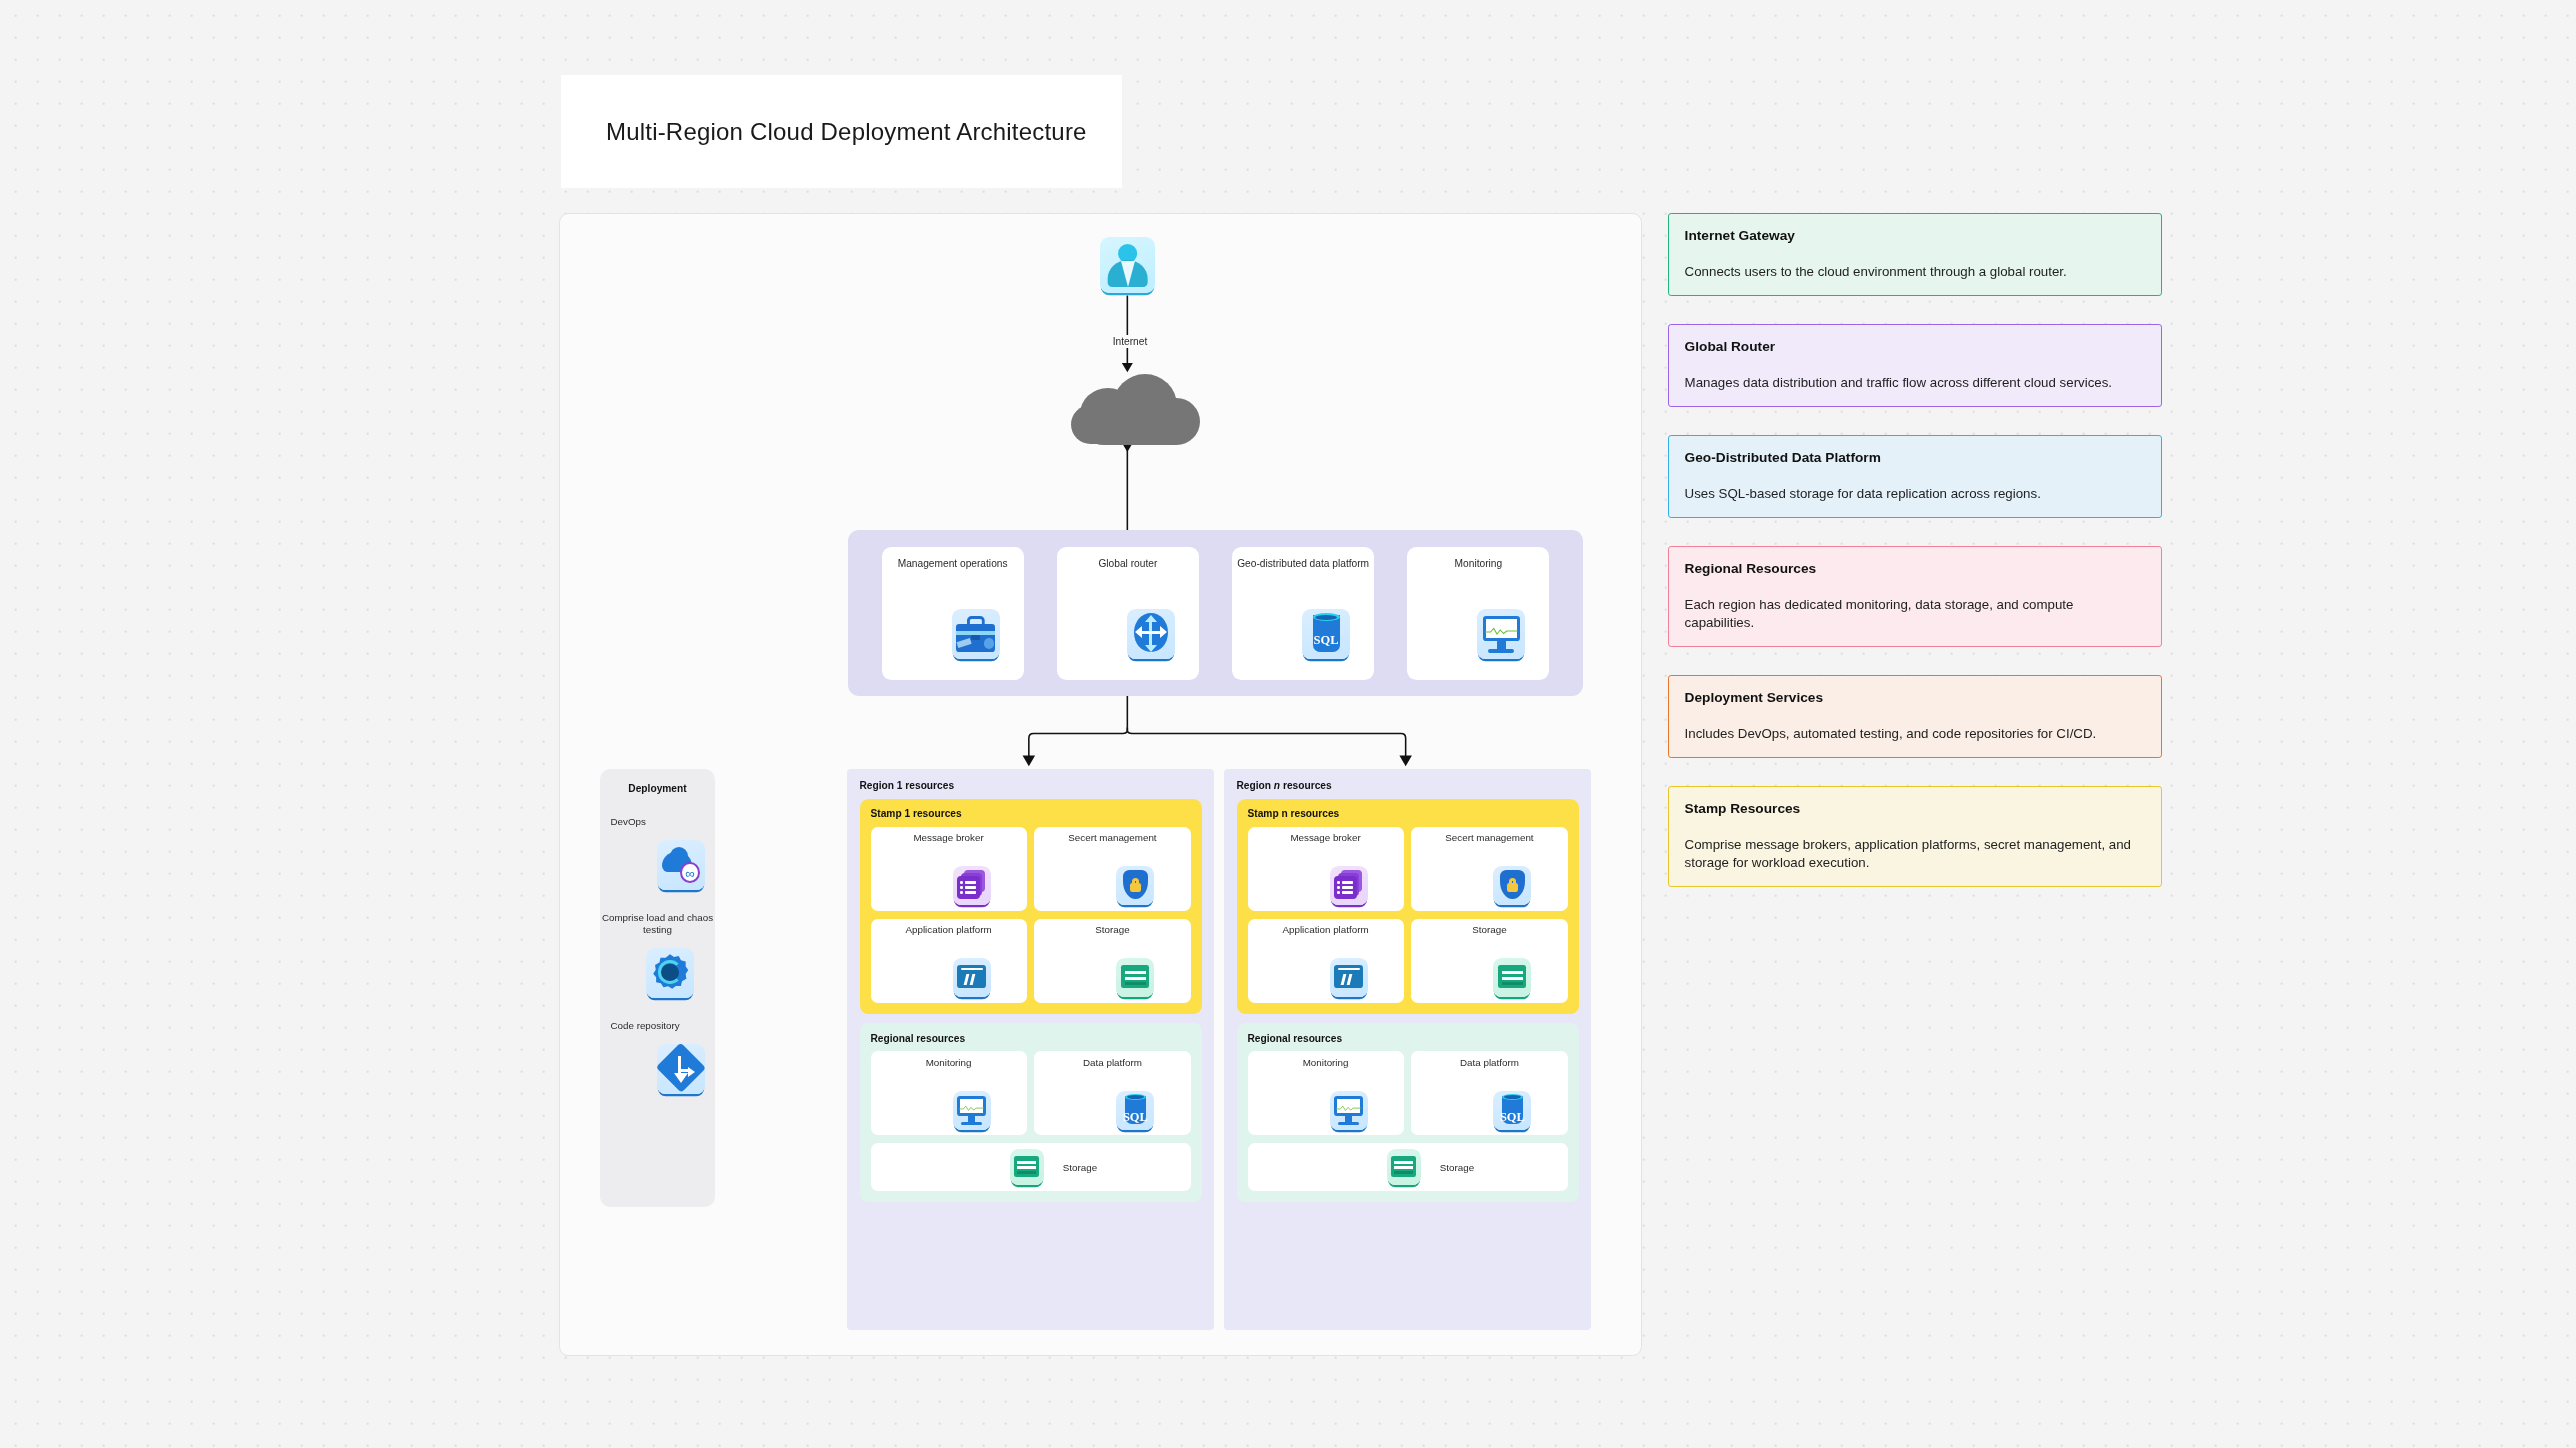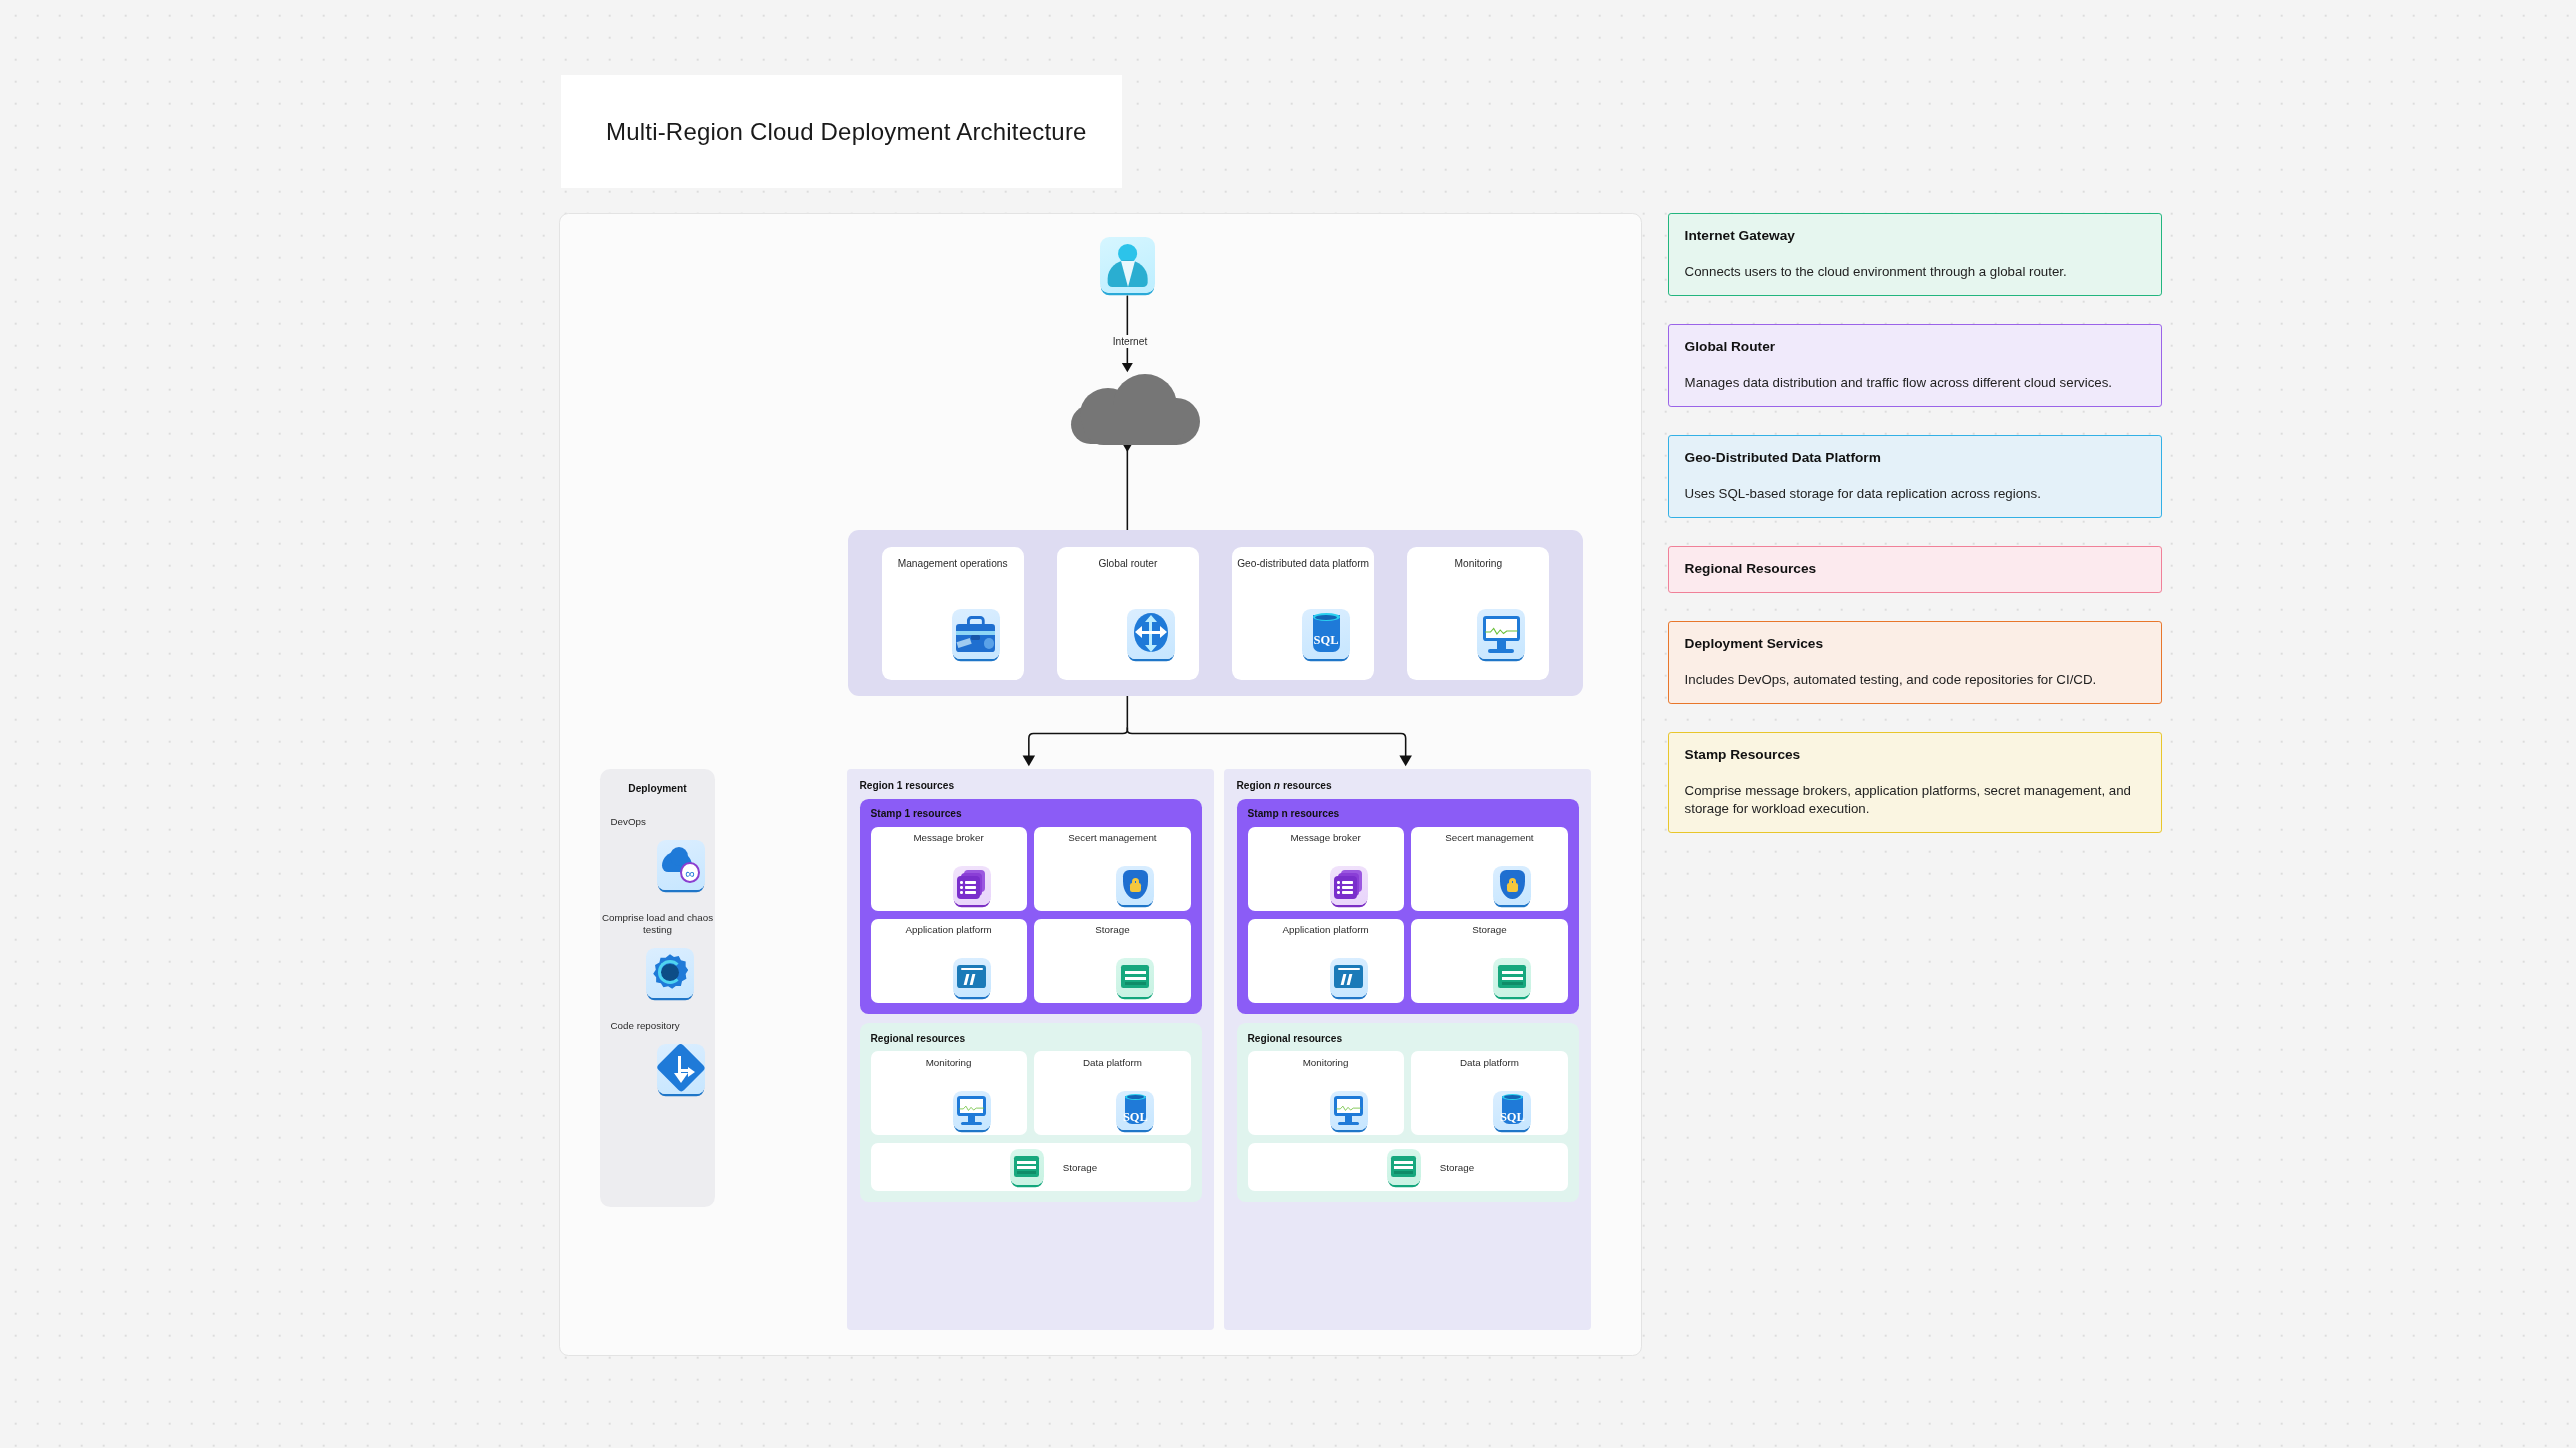--- a/index.html
+++ b/index.html
@@ -423,21 +423,21 @@
   }
   #region-1 { left: 847px; }
   #region-n { left: 1224px; }
   .region-title {
     font-size: 10.2px; font-weight: bold; color: #111;
     margin-bottom: 7.8px;
   }
   .region-title em { font-style: italic; }
 
   .stamp-box {
-    background: #8b5cf6;
+    background: #fde047;
     border-radius: 8.6px;
     padding: 9.4px 11px 11px 11px;
   }
   .stamp-title {
     font-size: 10.2px; font-weight: bold; color: #111;
     margin-bottom: 7.8px;
   }
   .tile-grid {
     display: grid;
     grid-template-columns: 1fr 1fr;
@@ -918,20 +918,21 @@
     <div class="lg-desc">Manages data distribution and traffic flow across different cloud services.</div>
   </div>
 
   <div class="legend-card" style="border: 1.6px solid rgb(50, 176, 229); background: rgb(228, 241, 249);">
     <div class="lg-title">Geo-Distributed Data Platform</div>
     <div class="lg-desc">Uses SQL-based storage for data replication across regions.</div>
   </div>
 
   <div class="legend-card" style="border: 1.6px solid rgb(240, 128, 152); background: rgb(252, 234, 238);">
     <div class="lg-title">Regional Resources</div>
+    <div class="lg-desc">Each region has dedicated monitoring, data storage, and compute capabilities.</div>
   </div>
 
   <div class="legend-card" style="border: 1.6px solid rgb(232, 118, 42); background: rgb(251, 238, 230);">
     <div class="lg-title">Deployment Services</div>
     <div class="lg-desc">Includes DevOps, automated testing, and code repositories for CI/CD.</div>
   </div>
 
   <div class="legend-card" style="border: 1.6px solid rgb(232, 198, 42); background: rgb(250, 245, 225);">
     <div class="lg-title">Stamp Resources</div>
     <div class="lg-desc">Comprise message brokers, application platforms, secret management, and storage for workload execution.</div>

